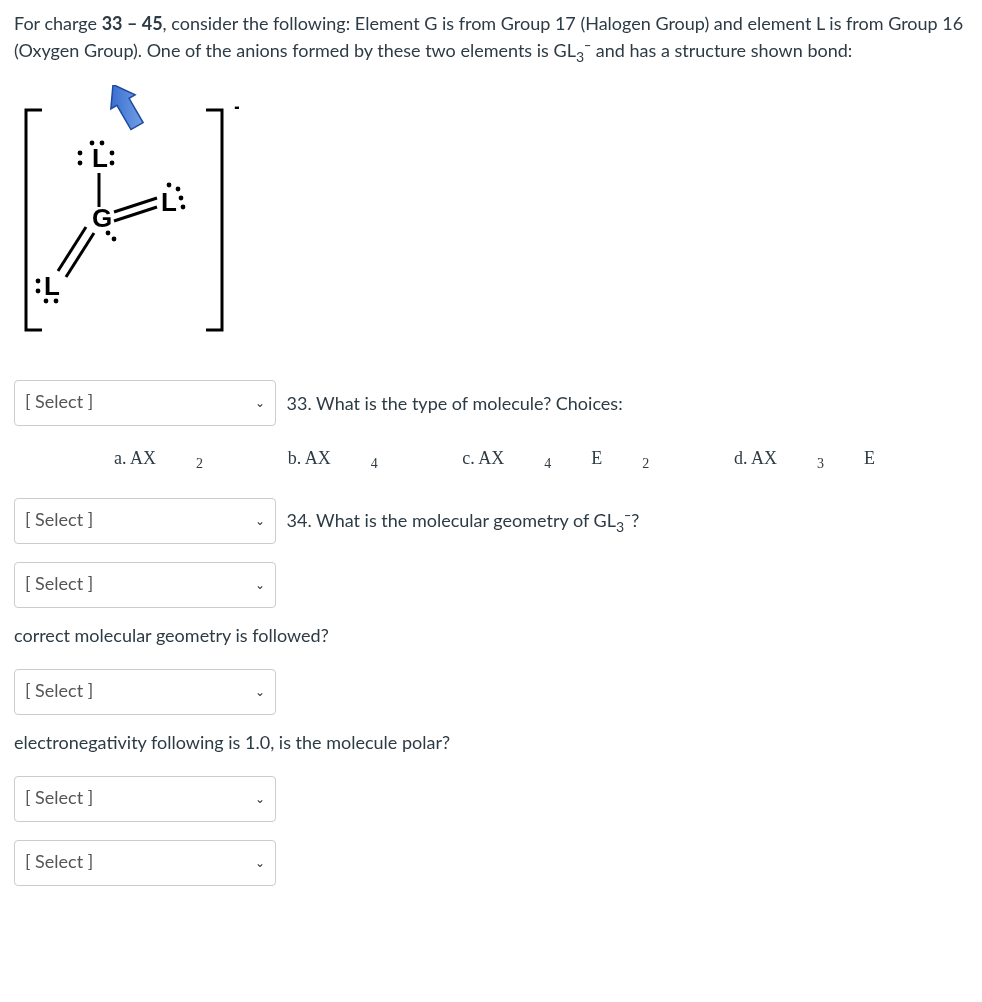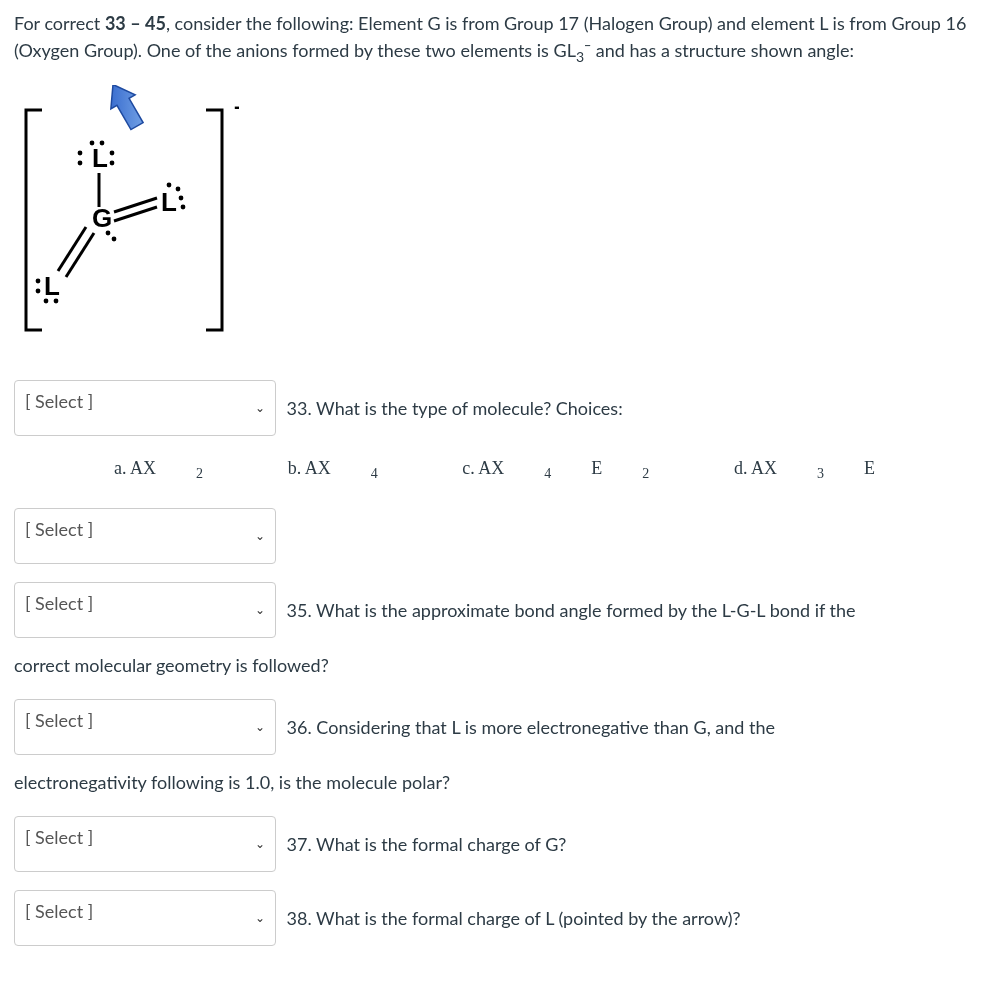--- a/index.html
+++ b/index.html
@@ -19,21 +19,21 @@
   .diagram {
     width: 225px;
     height: 255px;
     margin-bottom: 40px;
   }
   .select-box {
     display: inline-block;
     border: 1px solid #ccc;
     border-radius: 4px;
     background: #fff;
-    height: 56px;
+    height: 46px;
     width: 262px;
     vertical-align: middle;
     padding: 0 10px;
     box-sizing: border-box;
     line-height: 40px;
     color: #555;
     margin-right: 6px;
     position: relative;
   }
   .select-box .chev {
@@ -56,21 +56,21 @@
     margin: 18px 0 24px 0;
     padding-left: 100px;
   }
   .choices span { margin-right: 40px; font-family: Georgia, "Times New Roman", serif; margin-top: 43px; }
   .cont { display: block; margin-top: 12px; }
 </style>
 </head>
 <body>
 
 <div class="intro">
-  <span>For correct </span><b>33 – 45</b><span>, consider the following: Element G is from Group 17 (Halogen Group) and element L is from Group 16 (Oxygen Group).  One of the anions formed by these two elements is GL</span><span class="sub">3</span><span>¯</span><span> and has a structure shown angle:</span>
+  <span>For charge </span><b>33 – 45</b><span>, consider the following: Element G is from Group 17 (Halogen Group) and element L is from Group 16 (Oxygen Group).  One of the anions formed by these two elements is GL</span><span class="sub">3</span><span>¯</span><span> and has a structure shown bond:</span>
 </div>
 
 <div class="diagram">
 <svg viewBox="0 0 225 255" width="225" height="255">
 
   <g stroke="#000" stroke-width="3" fill="none">
     <path d="M 28 25 L 12 25 L 12 245 L 28 245"></path>
     <path d="M 192 25 L 208 25 L 208 245 L 192 245"></path>
   </g>
   <text x="220" y="28" font-family="Arial" font-size="20" font-weight="bold" fill="#000">-</text>
@@ -140,47 +140,46 @@
   <span><span>b.  AX</span><span class="sub">4</span></span>
   <span><span>c. AX</span><span class="sub">4</span><span>E</span><span class="sub">2</span></span>
   <span><span>d. AX</span><span class="sub">3</span><span>E</span></span>
 </div>
 
 <div class="qrow">
   <span class="select-box">
     <span>[ Select ]</span>
     <span class="chev">⌄</span>
   </span>
+  <span class="qtext">
+    <span>34.  What is the molecular geometry of GL</span><span class="sub">3</span><span>¯?</span>
+  </span>
 </div>
 
 <div class="qrow">
   <span class="select-box">
     <span>[ Select ]</span>
     <span class="chev">⌄</span>
   </span>
-  <span class="qtext">35. What is the approximate bond angle formed by the L-G-L bond if the</span>
   <span class="cont">correct molecular geometry is followed?</span>
 </div>
 
 <div class="qrow">
   <span class="select-box">
     <span>[ Select ]</span>
     <span class="chev">⌄</span>
   </span>
-  <span class="qtext">36. Considering that L is more electronegative than G, and the</span>
   <span class="cont">electronegativity following is 1.0, is the molecule polar?</span>
 </div>
 
 <div class="qrow">
   <span class="select-box">
     <span>[ Select ]</span>
     <span class="chev">⌄</span>
   </span>
-  <span class="qtext">37. What is the formal charge of G?</span>
 </div>
 
 <div class="qrow">
   <span class="select-box">
     <span>[ Select ]</span>
     <span class="chev">⌄</span>
   </span>
-  <span class="qtext">38. What is the formal charge of L (pointed by the arrow)?</span>
 </div>
 
 </body></html>

